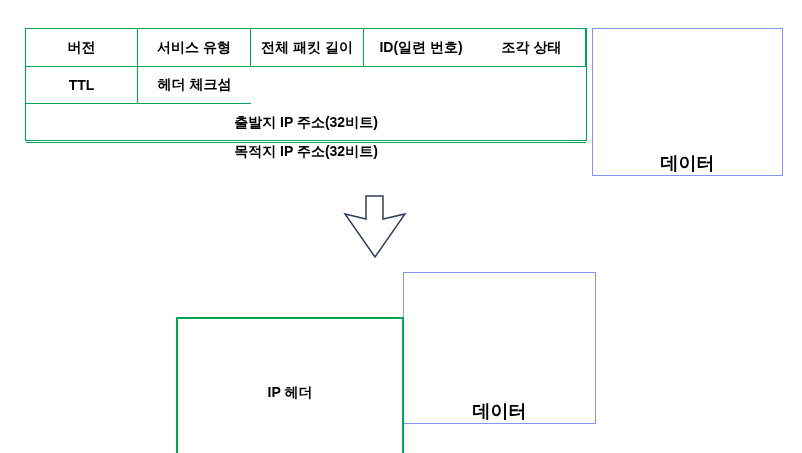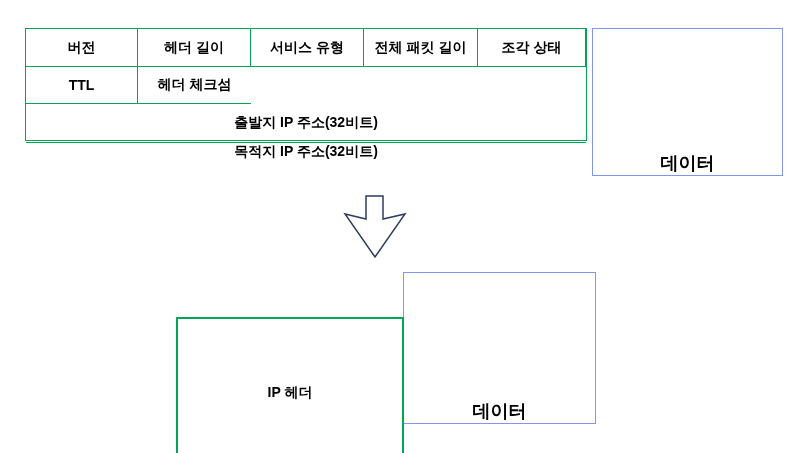--- a/index.html
+++ b/index.html
@@ -108,23 +108,23 @@
     stroke-linejoin: miter;
   }
 </style>
 </head>
 <body>
 
 <div class="canvas">
 
   <div class="packet-table">
     <div class="cell">버전</div>
-    <div class="cell">헤더 길이</div>
     <div class="cell">서비스 유형</div>
     <div class="cell">전체 패킷 길이</div>
+    <div class="cell last-col">ID(일련 번호)</div>
 
     <div class="cell">조각 상태</div>
     <div class="cell">TTL</div>
     <div class="cell last-col">헤더 체크섬</div>
 
     <div class="cell span-row">출발지 IP 주소(32비트)</div>
     <div class="cell span-row last-row">목적지 IP 주소(32비트)</div>
   </div>
 
   <div class="data-box top">

